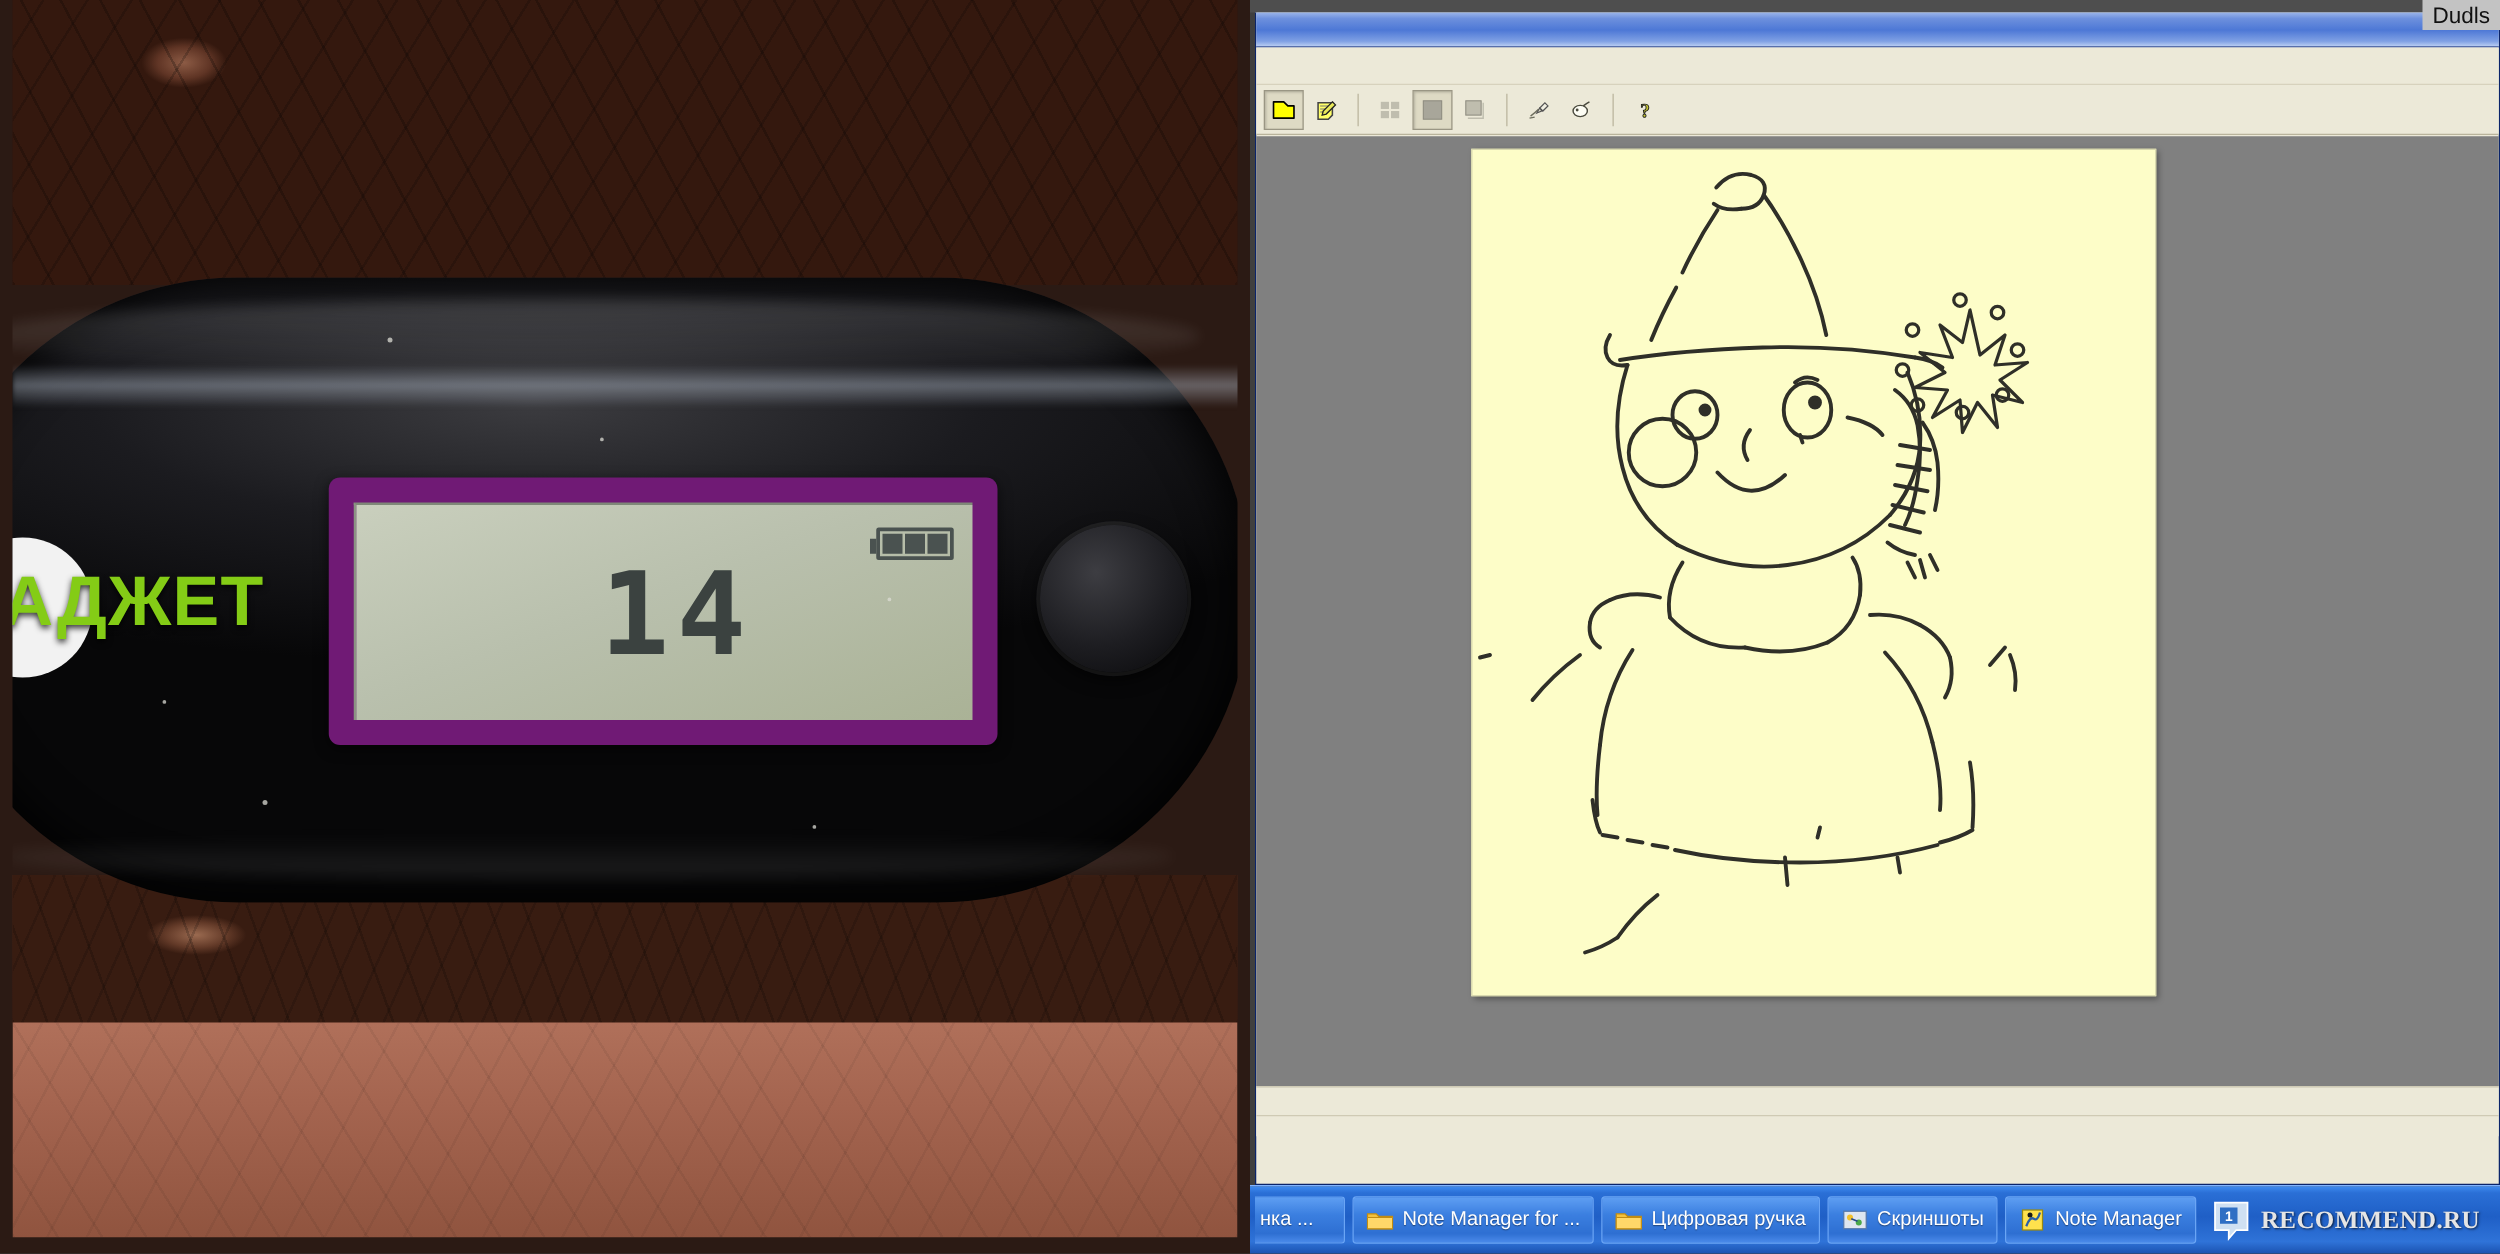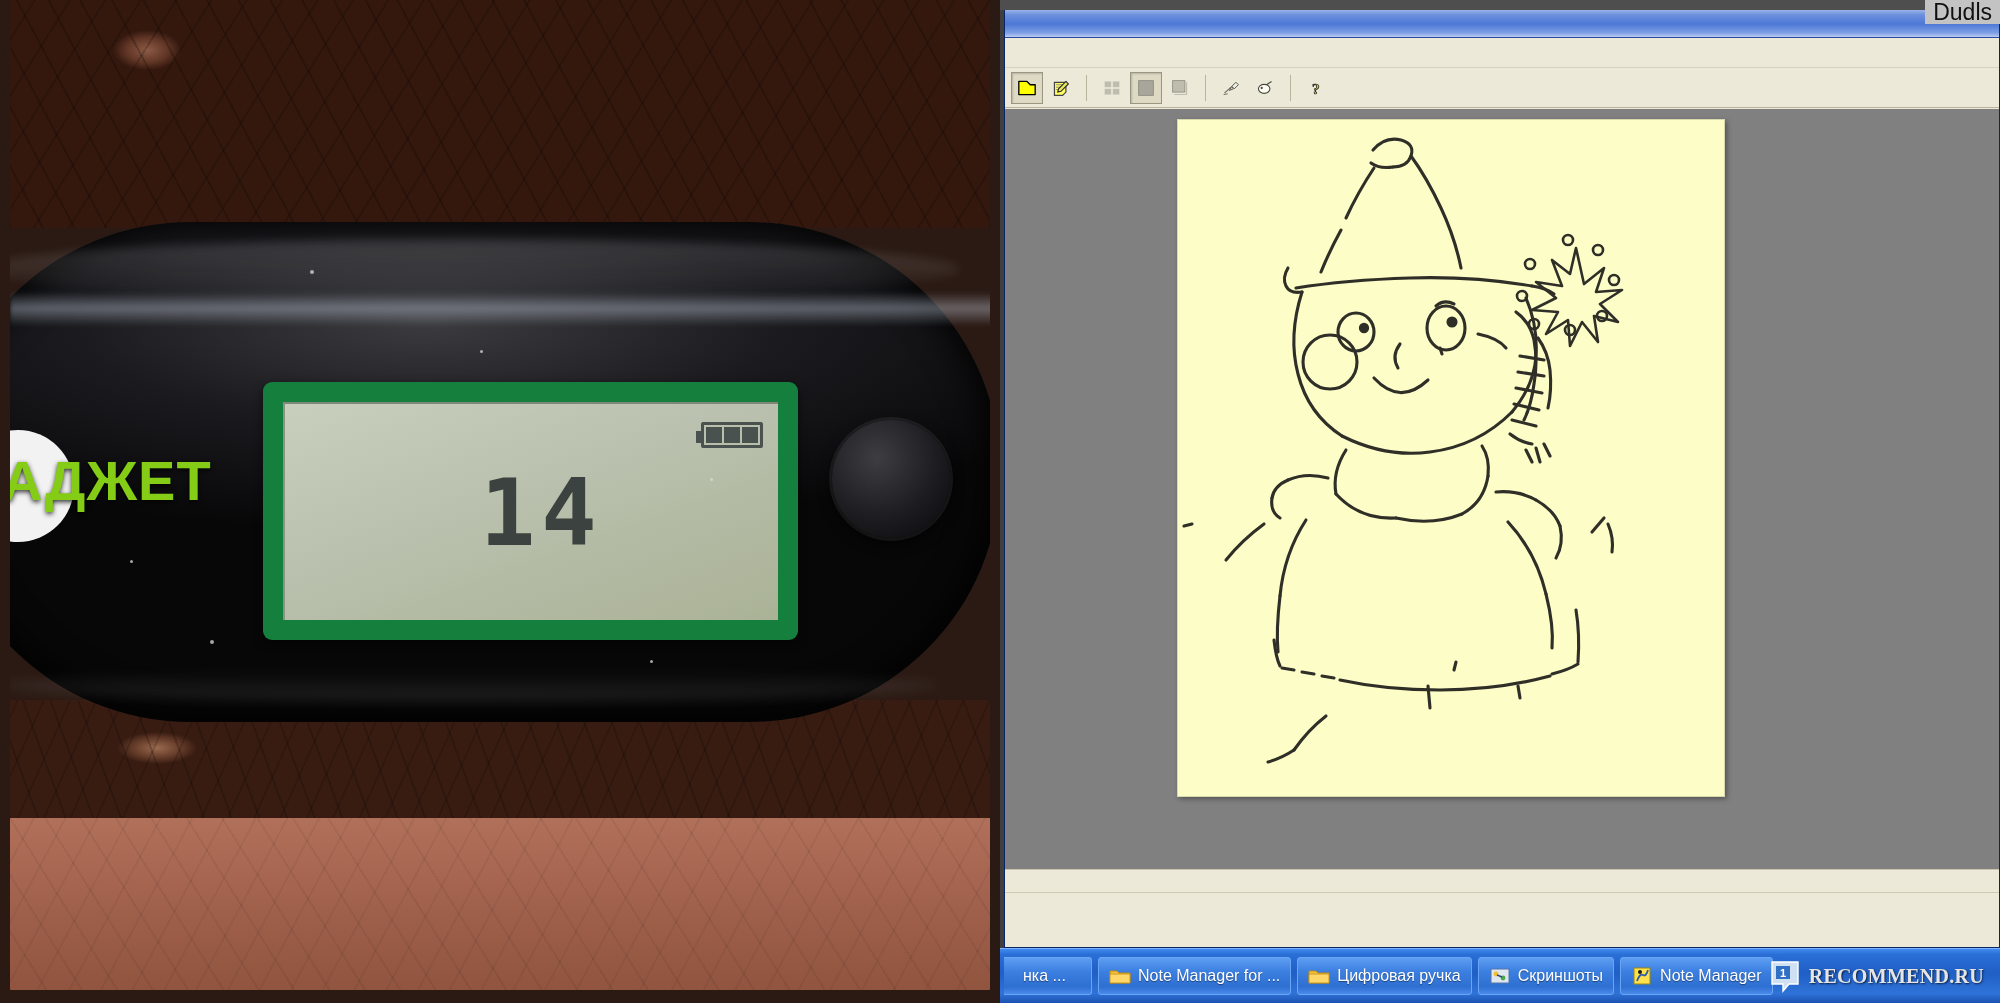--- a/index.html
+++ b/index.html
@@ -99,22 +99,22 @@
     font-family:"Liberation Sans", sans-serif; font-weight:bold; font-size:56px;
     letter-spacing:1px; text-shadow:0 2px 5px rgba(0,0,0,.8);
   }
   .brand-dot{
     position:absolute; left:-48px; top:430px; width:112px; height:112px; border-radius:50%;
     background:#f2f2f2;
   }
 
   
   .lcd-bezel{
-    position:absolute; left:253px; top:382px; width:535px; height:258px;
-    background:#15803d; border-radius:9px;
+    position:absolute; left:253px; top:382px; width:535px; height:214px;
+    background:#701a75; border-radius:9px;
     box-shadow:0 3px 10px rgba(0,0,0,.55);
   }
   .lcd{
     position:absolute; left:20px; top:20px; right:20px; bottom:20px;
     background:linear-gradient(160deg,#c9cfbd 0%,#b9c0ad 45%,#aab296 100%);
     border-top:2px solid #7f8878; border-left:2px solid #8b9383;
   }
   .lcd-value{
     position:absolute; left:50%; top:50%; transform:translate(-42%,-48%);
     font-family:"DejaVu Sans Mono", monospace; font-size:92px; font-weight:bold;
@@ -177,38 +177,38 @@
   }
   .statusbar{
     position:absolute; left:0; top:859px; width:994px; height:40px; background:#ece9d8;
     border-top:1px solid #c8c3ad;
   }
   .statusbar .sb-line{ position:absolute; left:0; top:22px; width:994px; height:1px; background:#cfcab4; }
 
   
   .tooltip{
     position:absolute; right:0; top:0; height:24px; padding:2px 8px;
-    background:#c3c3c3; color:#101010; font-size:23px; line-height:20px;
+    background:#c3c3c3; color:#101010; font-size:18px; line-height:20px;
     font-family:"Liberation Sans", sans-serif; z-index:40;
   }
 
   
   .taskbar{
     position:absolute; left:0; bottom:0; width:1000px; height:55px;
     background:linear-gradient(180deg,#3f8bf0 0%,#2a6fd6 10%,#1f5fc6 45%,#2f73d8 82%,#1b52b0 100%);
     border-top:1px solid #7fb2ff; display:flex; align-items:center; gap:6px; padding:0 4px;
   }
   .task{
     height:38px; min-width:120px; display:flex; align-items:center; gap:7px; padding:0 10px;
     background:linear-gradient(180deg,#5e9ef2 0%,#3b7fe0 38%,#2e6fd2 80%,#4a8aea 100%);
     border:1px solid #6aa5f5; border-radius:3px;
     color:#fff; font-size:16px; white-space:nowrap; overflow:hidden;
     text-shadow:0 1px 1px rgba(0,0,0,.45);
   }
-  .task.clipped{ min-width:0; width:88px; padding-left:19px; border-left:none; border-radius:0 3px 3px 0; }
+  .task.clipped{ min-width:0; width:72px; padding-left:4px; border-left:none; border-radius:0 3px 3px 0; }
 
   .ico{ width:22px; height:18px; flex:0 0 auto; display:block; }
 
   
   .watermark{
     position:absolute; right:6px; bottom:7px; height:40px;
     display:flex; align-items:center; gap:7px; padding:2px 10px 2px 4px;
     z-index:50;
   }
   .wm-text{

